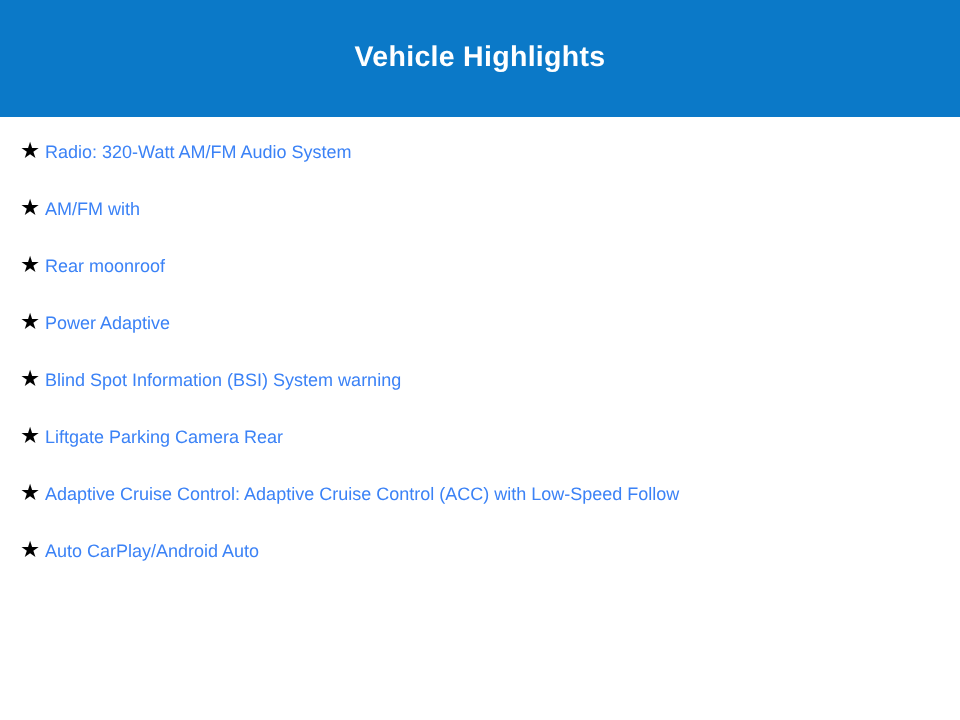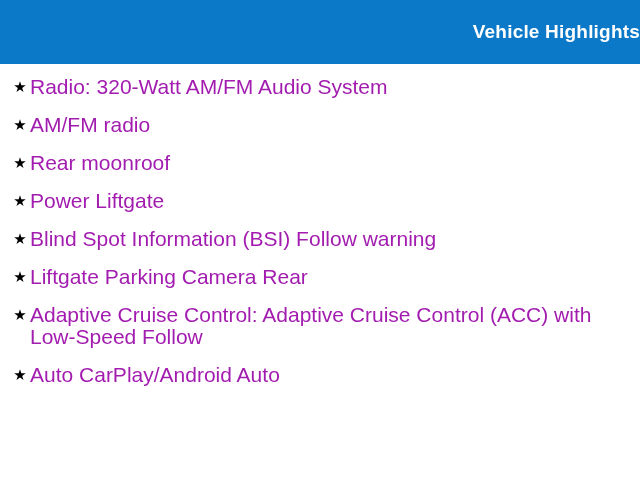--- a/index.html
+++ b/index.html
@@ -13,25 +13,25 @@
     font-family: "Liberation Sans", sans-serif;
     overflow: hidden;
   }
   .page {
     position: relative;
     width: 640px;
     height: 480px;
     background: #ffffff;
   }
   .header {
-    height: 64px;
+    height: 78px;
     background: #0b79c8;
     display: flex;
     align-items: center;
-    justify-content: flex-end;
+    justify-content: center;
     box-sizing: border-box;
   }
   .header-title {
     color: #ffffff;
     font-size: 19px;
     font-weight: bold;
     letter-spacing: 0.2px;
     text-align: center;
   }
   .highlights {
@@ -49,22 +49,22 @@
     flex: 0 0 auto;
     width: 20px;
     color: #000000;
     font-size: 15px;
     line-height: 22px;
     text-align: center;
     user-select: none;
   }
   .highlight-text {
     flex: 1 1 auto;
-    color: #a21caf;
-    font-size: 21px;
+    color: #3b82f6;
+    font-size: 12px;
     line-height: 22px;
   }
 </style>
 </head>
 <body>
 
 <div class="page">
 
   <div class="header">
     <div class="header-title">Vehicle Highlights</div>
@@ -72,36 +72,36 @@
 
   <ul class="highlights">
 
     <li class="highlight-item">
       <span class="bullet-star">★</span>
       <span class="highlight-text">Radio: 320-Watt AM/FM Audio System</span>
     </li>
 
     <li class="highlight-item">
       <span class="bullet-star">★</span>
-      <span class="highlight-text">AM/FM radio</span>
+      <span class="highlight-text">AM/FM with</span>
     </li>
 
     <li class="highlight-item">
       <span class="bullet-star">★</span>
       <span class="highlight-text">Rear moonroof</span>
     </li>
 
     <li class="highlight-item">
       <span class="bullet-star">★</span>
-      <span class="highlight-text">Power Liftgate</span>
+      <span class="highlight-text">Power Adaptive</span>
     </li>
 
     <li class="highlight-item">
       <span class="bullet-star">★</span>
-      <span class="highlight-text">Blind Spot Information (BSI) Follow warning</span>
+      <span class="highlight-text">Blind Spot Information (BSI) System warning</span>
     </li>
 
     <li class="highlight-item">
       <span class="bullet-star">★</span>
       <span class="highlight-text">Liftgate Parking Camera Rear</span>
     </li>
 
     <li class="highlight-item">
       <span class="bullet-star">★</span>
       <span class="highlight-text">Adaptive Cruise Control: Adaptive Cruise Control (ACC) with Low-Speed Follow</span>

